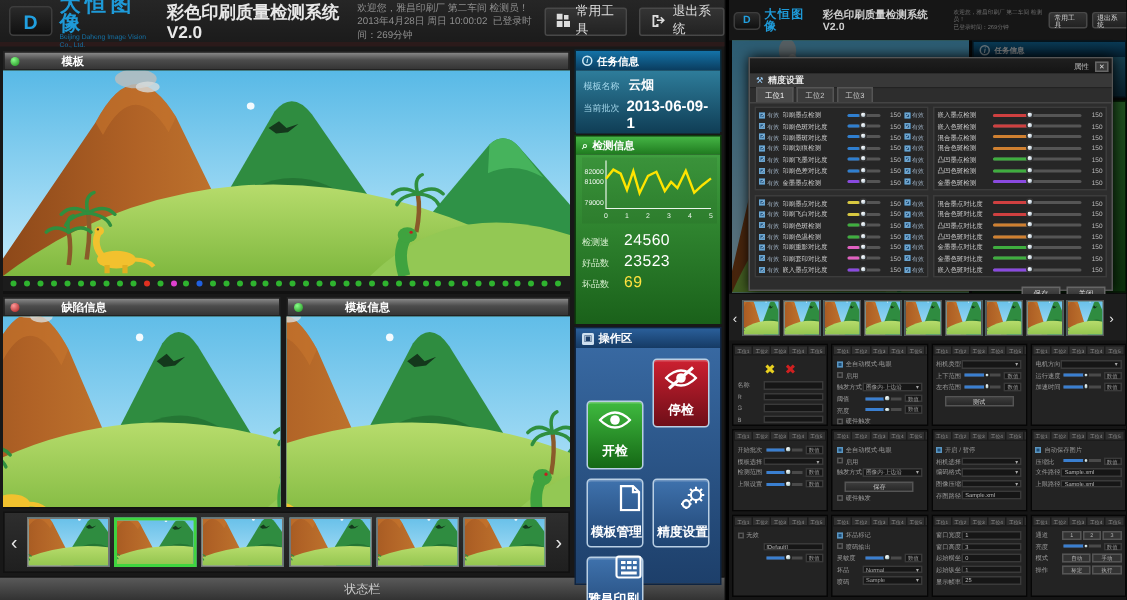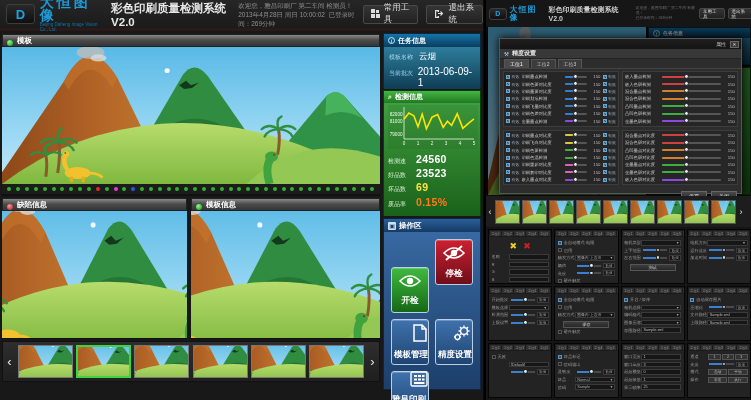--- a/index.html
+++ b/index.html
@@ -13,21 +13,21 @@
   .logo-wrap { display:flex; align-items:center; padding-left:6px; }
   .logo-badge { width:34px; height:20px; background:linear-gradient(#2a2a2a,#101010); border:1px solid #3d3d3d; border-radius:3px; color:#21a0e0; font-weight:bold; font-size:13px; display:flex; align-items:center; justify-content:center; }
   .logo-text { margin-left:5px; }
   .logo-cn { color:#1e9ad8; font-size:14px; font-weight:bold; letter-spacing:3px; line-height:13px; }
   .logo-sub { color:#1573a8; font-size:4.5px; line-height:5px; }
   .app-title { color:#e8e8e8; font-size:11.5px; font-weight:bold; margin-left:8px; }
   .welcome { margin-left:10px; color:#8f8f8f; font-size:6.5px; line-height:9px; width:138px; }
   .hdr-btn { height:19px; background:linear-gradient(#343434,#222); border:1px solid #484848; border-radius:2px; color:#ddd; font-size:8.5px; display:flex; align-items:center; padding:0 7px; margin-left:8px; cursor:pointer; }
   .hdr-btn .ic { margin-right:4px; }
 
-  .panel-hdr { height:13px; background:linear-gradient(#8a8a8a,#4c4c4c 45%,#353535); display:flex; align-items:flex-end; padding:0 4px; border:1px solid #222; }
+  .panel-hdr { height:13px; background:linear-gradient(#8a8a8a,#4c4c4c 45%,#353535); display:flex; align-items:center; padding:0 4px; border:1px solid #222;gap:24px; }
   .panel-hdr .dot { width:6px; height:6px; border-radius:50%; margin-right:4px; }
   .dot-green { background:radial-gradient(circle at 35% 30%,#8f8,#1b8a1b); }
   .dot-red { background:radial-gradient(circle at 35% 30%,#f99,#a01818); }
   .panel-hdr .t { color:#fff; font-size:7.5px; font-weight:bold; }
 
   .tpl-panel { position:absolute; left:2px; top:34px; width:378px; height:162px; background:#111; }
   .scene-box { position:relative; width:100%; overflow:hidden; background:#6cc; }
   .scene-box svg { display:block; width:100%; height:100%; }
   .dots-row { height:10px; background:#1c1c1c; display:flex; align-items:center; justify-content:space-around; padding:0 3px; }
   .dots-row i { width:4px; height:4px; border-radius:50%; }
@@ -45,30 +45,30 @@
 
   .statusbar { position:absolute; left:0; top:384px; width:483px; height:16px; background:linear-gradient(#5a5a5a,#323232); border-top:1px solid #141414; color:#ccc; font-size:8px; text-align:center; line-height:15px; }
 
   
   .task-panel { position:absolute; left:383px; top:33px; width:98px; height:55px; border:1px solid #0a2a3c; }
   .task-hdr { height:13px; background:linear-gradient(#1473a8,#0a3c5e); display:flex; align-items:center; padding:0 4px; color:#fff; font-size:7px; font-weight:bold; }
   .task-hdr .info-ic { width:7px; height:7px; border:1px solid #cfe9f5; border-radius:50%; color:#cfe9f5; font-size:5px; line-height:6px; text-align:center; margin-right:3px; font-style:italic; }
   .task-body { height:42px; background:linear-gradient(#2e7d9b,#0f3d55); padding:4px 5px 0; }
   .task-row { display:flex; align-items:baseline; margin-bottom:3px; }
   .task-row .l { color:#a5d8ec; font-size:6px; width:30px; }
-  .task-row .v { color:#fff; font-weight:normal; font-size:8.5px; }
+  .task-row .v { color:#fff; font-weight:bold; font-size:8.5px; }
 
   .detect-panel { position:absolute; left:383px; top:90px; width:98px; height:126px; border:1px solid #0c3c0c; }
   .detect-hdr { height:12px; background:linear-gradient(#45b545,#1f7a1f); display:flex; align-items:center; padding:0 4px; color:#fff; font-size:7px; font-weight:bold; }
   .detect-hdr .ic { margin-right:3px; color:#eaffea; font-size:7px; }
   .detect-body { height:113px; background:linear-gradient(#3f9e3f,#1a611a); padding:2px 4px 0; }
   .mini-chart { background:rgba(0,0,0,0.06); }
   .stat-row { display:flex; align-items:baseline; line-height:12.2px; }
   .stat-row .l { color:#d8f0d0; font-size:6px; width:28px; }
-  .stat-row .v { color:#fff; font-weight:bold; font-size:10.5px; letter-spacing:0.3px; }
+  .stat-row .v { color:#fff; font-weight:normal; font-size:10.5px; letter-spacing:0.3px; }
 
   .op-panel { position:absolute; left:383px; top:218px; width:98px; height:172px; background:linear-gradient(#3a6ca6,#1d3f6a); border:1px solid #0f2440; }
   .op-hdr { height:13px; background:linear-gradient(#2a5f9a,#153a64); display:flex; align-items:center; padding:0 4px; color:#fff; font-size:7.5px; font-weight:bold; }
   .op-hdr .ic { width:8px; height:8px; background:#cfe0ef; border-radius:1px; margin-right:3px; color:#1d3f6a; font-size:6px; line-height:8px; text-align:center; font-weight:bold; }
   .op-grid { display:grid; grid-template-columns:1fr 1fr; gap:6px; padding:7px; }
   .op-btn { height:46px; border-radius:3px; border:1px solid #b9cfe4; display:flex; flex-direction:column; align-items:center; justify-content:center; cursor:pointer; box-shadow:inset 0 1px rgba(255,255,255,0.25); }
   .op-btn .lbl { color:#fff; font-size:8.5px; font-weight:bold; margin-top:3px; }
   .op-green { background:linear-gradient(#3fba3f,#156815);margin-top:28px; }
   .op-red { background:linear-gradient(#cc2030,#6e0e18); }
   .op-blue { background:linear-gradient(#3f72ad,#1f4472);align-items:flex-end; }
@@ -722,20 +722,21 @@
     <path d="M7 32 Q2 14 8 4" stroke="#3fa33f" stroke-width="8" fill="none"></path>
     <ellipse cx="9" cy="2" rx="6.5" ry="5.5" fill="#3fa33f"></ellipse>
     <circle cx="11.5" cy="0" r="1.1" fill="#c02020"></circle>
   </g>
             </svg>
           </div>
         </div>
       <div class="fs-arrow">›</div>
     </div>
 
+    <div class="statusbar">状态栏</div>
 
     <div class="task-panel">
       <div class="task-hdr">
         <span class="info-ic">i</span>
         <span>任务信息</span>
       </div>
       <div class="task-body" id="task-fields">
           <div class="task-row">
          <span class="l">模板名称</span>
          <span class="v" style="font-size:8.5px">云烟</span>
@@ -771,24 +772,20 @@
          <span class="l">检测速</span>
          <span class="v" style="color:#ffffff">24560</span>
        </div>
             <div class="stat-row">
          <span class="l">好品数</span>
          <span class="v" style="color:#ffffff">23523</span>
        </div>
             <div class="stat-row">
          <span class="l">坏品数</span>
          <span class="v" style="color:#ffe23f">69</span>
-       </div>
-            <div class="stat-row">
-         <span class="l">废品率</span>
-         <span class="v" style="color:#ff7a1a">0.15%</span>
        </div>
           </div>
       </div>
     </div>
 
     <div class="op-panel">
       <div class="op-hdr">
         <span class="ic">▣</span>
         <span>操作区</span>
       </div>

